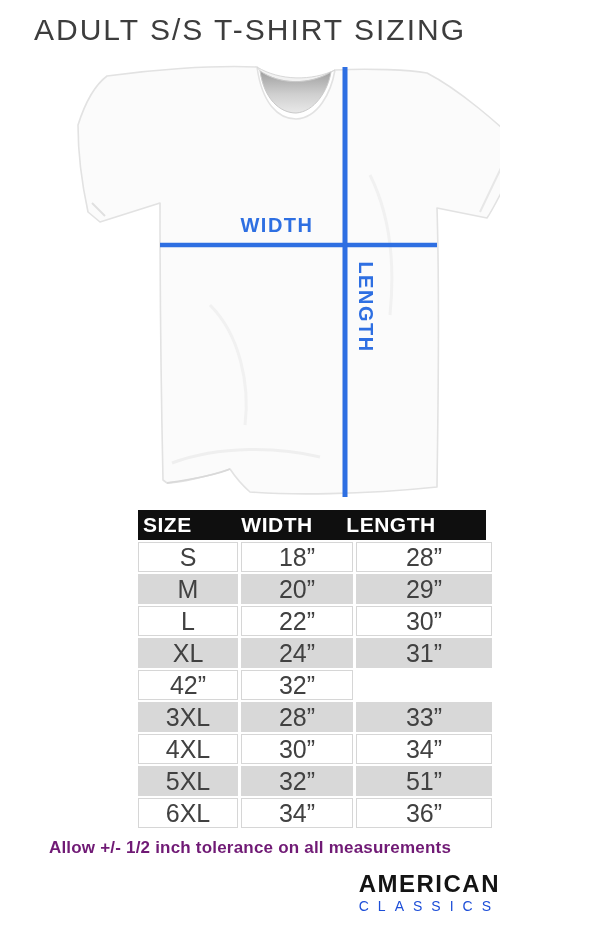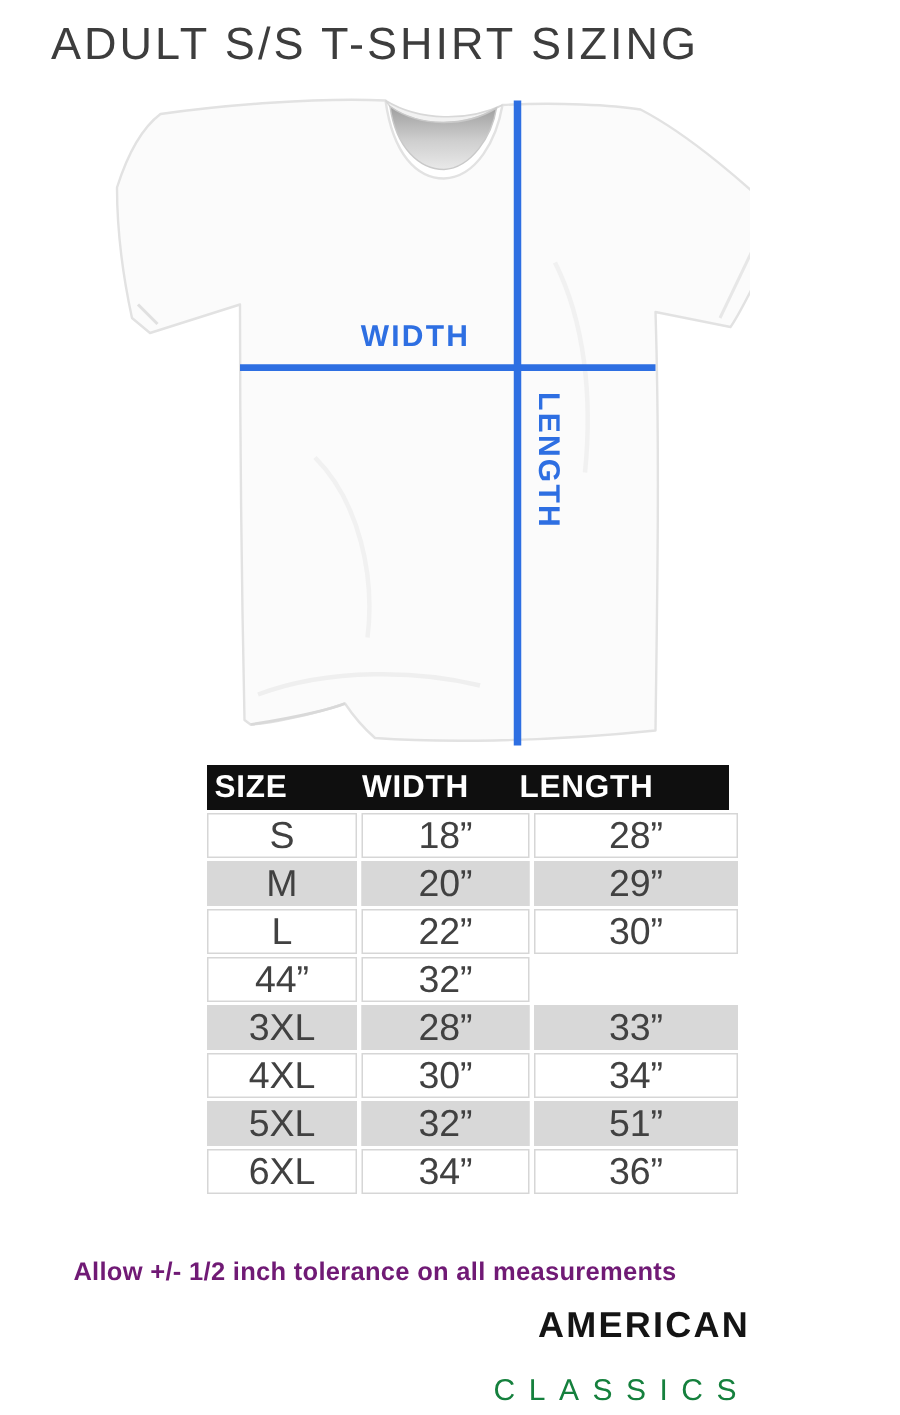--- a/index.html
+++ b/index.html
@@ -43,22 +43,22 @@
   .trow.alt .tcell{background:#d8d8d8;border-color:#d8d8d8;}
   .tolerance{
     position:absolute;left:0;right:0;top:838px;text-align:center;
     color:#701a75;font-weight:bold;font-size:17px;letter-spacing:0.2px;
   }
   .brand{position:absolute;left:0;right:0;top:871px;text-align:right;color:#141414;}
   .brand-primary{
     font-size:24px;font-weight:800;letter-spacing:1.5px;line-height:1.05;
   }
   .brand-secondary{
-    font-size:20px;font-weight:400;letter-spacing:9px;margin-left:6px;
-    margin-top:20px;color:#15803d;
+    font-size:14px;font-weight:400;letter-spacing:9px;margin-left:6px;
+    margin-top:2px;color:#1d4ed8;
   }
 </style>
 </head>
 <body>
 
 <div class="page">
 
   <h1 class="title">ADULT S/S T-SHIRT SIZING</h1>
 
   <div class="shirt-wrap">
@@ -127,22 +127,27 @@
         <div class="trow alt">
           <div class="tcell">M</div>
           <div class="tcell">20”</div>
           <div class="tcell">29”</div>
         </div>
         <div class="trow">
           <div class="tcell">L</div>
           <div class="tcell">22”</div>
           <div class="tcell">30”</div>
         </div>
+        <div class="trow alt">
+          <div class="tcell">XL</div>
+          <div class="tcell">24”</div>
+          <div class="tcell">31”</div>
+        </div>
         <div class="trow">
-          <div class="tcell">44”</div>
+          <div class="tcell">42”</div>
           <div class="tcell">32”</div>
         </div>
         <div class="trow alt">
           <div class="tcell">3XL</div>
           <div class="tcell">28”</div>
           <div class="tcell">33”</div>
         </div>
         <div class="trow">
           <div class="tcell">4XL</div>
           <div class="tcell">30”</div>

